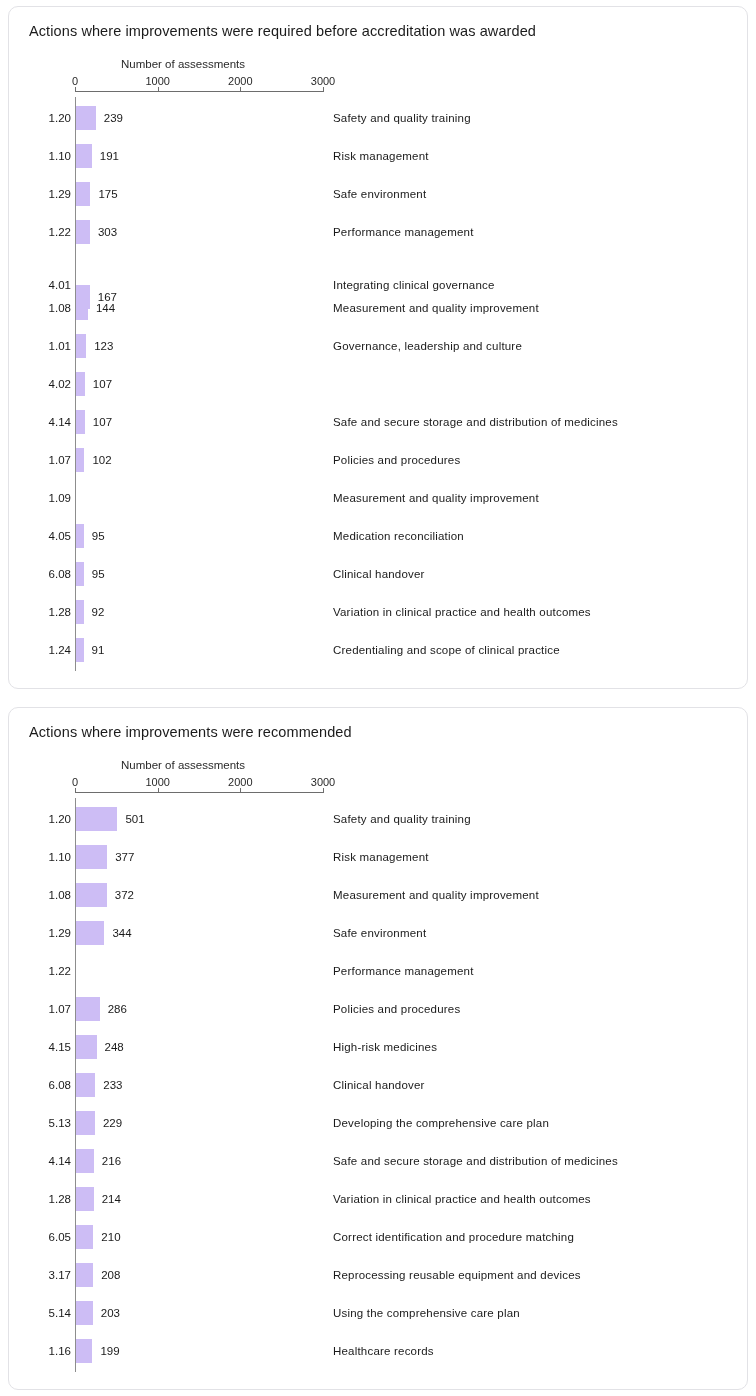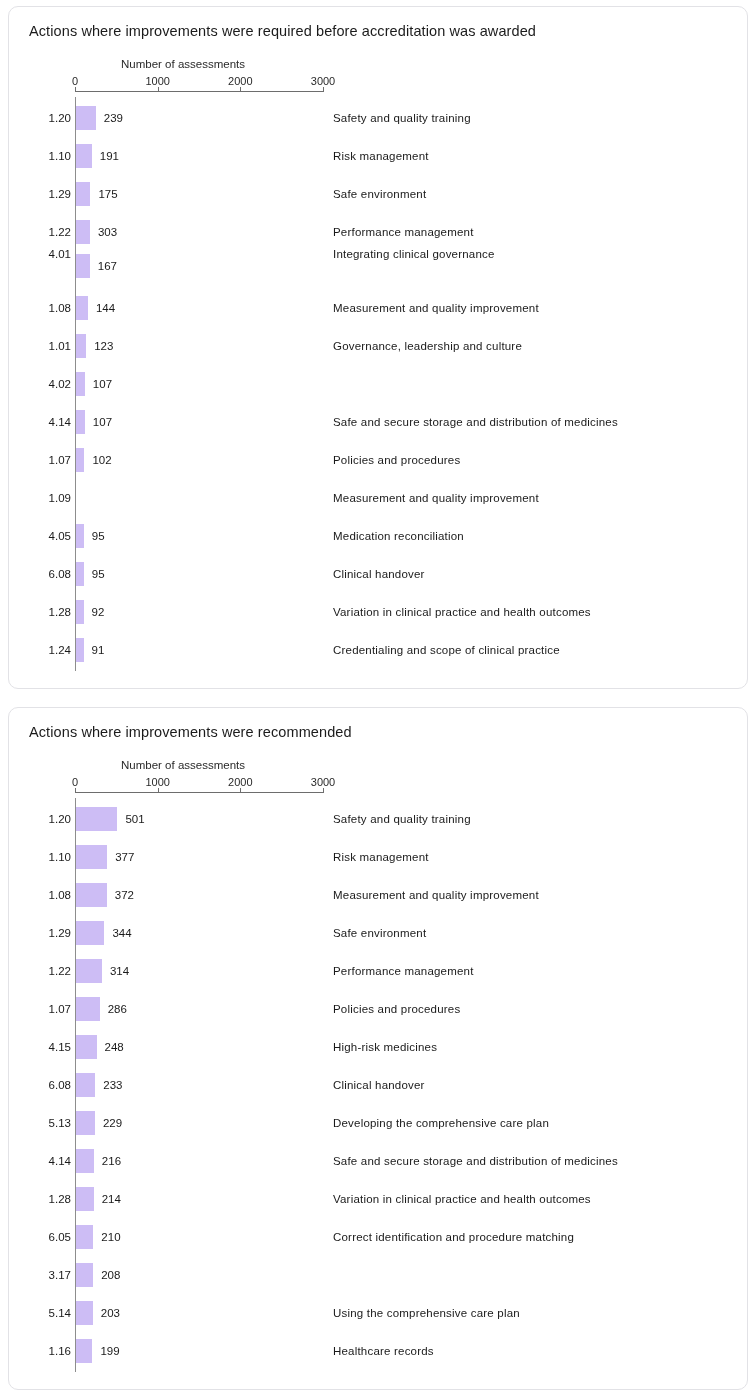--- a/index.html
+++ b/index.html
@@ -160,21 +160,21 @@
         <div class="row-label">Safe environment</div>
       </div>
       <div class="row" style="top: 206px;">
         <div class="row-code">1.22</div>
         <div class="bar-track" style="width: 248px;">
           <div class="bar" style="width: 13.888px; background: rgb(205, 189, 245);"></div>
           <div class="bar-value" style="left: 21.888px;">303</div>
         </div>
         <div class="row-label">Performance  management</div>
       </div>
-      <div class="row" style="top: 228px;">
+      <div class="row" style="top: 259px;">
         <div class="row-code">4.01</div>
         <div class="bar-track" style="width: 248px; margin-top: 12px;">
           <div class="bar" style="width: 13.8053px; background: rgb(205, 189, 245);"></div>
           <div class="bar-value" style="left: 21.8053px;">167</div>
         </div>
         <div class="row-label">Integrating  clinical governance</div>
       </div>
       <div class="row" style="top: 282px;">
         <div class="row-code">1.08</div>
         <div class="bar-track" style="width: 248px;">
@@ -294,24 +294,20 @@
       <div class="row" style="top: 206px;">
         <div class="row-code">1.29</div>
         <div class="bar-track" style="width: 248px;">
           <div class="bar" style="width: 28.4373px; background: rgb(205, 189, 245);"></div>
           <div class="bar-value" style="left: 36.4373px;">344</div>
         </div>
         <div class="row-label">Safe environment</div>
       </div>
       <div class="row" style="top: 244px;">
         <div class="row-code">1.22</div>
-        <div class="bar-track" style="width: 248px;">
-          <div class="bar" style="width: 25.9573px; background: rgb(205, 189, 245);"></div>
-          <div class="bar-value" style="left: 33.9573px;">314</div>
-        </div>
         <div class="row-label">Performance  management</div>
       </div>
       <div class="row" style="top: 282px;">
         <div class="row-code">1.07</div>
         <div class="bar-track" style="width: 248px;">
           <div class="bar" style="width: 23.6427px; background: rgb(205, 189, 245);"></div>
           <div class="bar-value" style="left: 31.6427px;">286</div>
         </div>
         <div class="row-label">Policies and procedures</div>
       </div>
@@ -362,20 +358,21 @@
           <div class="bar-value" style="left: 25.36px;">210</div>
         </div>
         <div class="row-label">Correct identification and procedure  matching</div>
       </div>
       <div class="row" style="top: 548px;">
         <div class="row-code">3.17</div>
         <div class="bar-track" style="width: 248px;">
           <div class="bar" style="width: 17.1947px; background: rgb(205, 189, 245);"></div>
           <div class="bar-value" style="left: 25.1947px;">208</div>
         </div>
+        <div class="row-label">Reprocessing reusable equipment and devices</div>
       </div>
       <div class="row" style="top: 586px;">
         <div class="row-code">5.14</div>
         <div class="bar-track" style="width: 248px;">
           <div class="bar" style="width: 16.7813px; background: rgb(205, 189, 245);"></div>
           <div class="bar-value" style="left: 24.7813px;">203</div>
         </div>
         <div class="row-label">Using the comprehensive  care plan</div>
       </div>
       <div class="row" style="top: 624px;">

